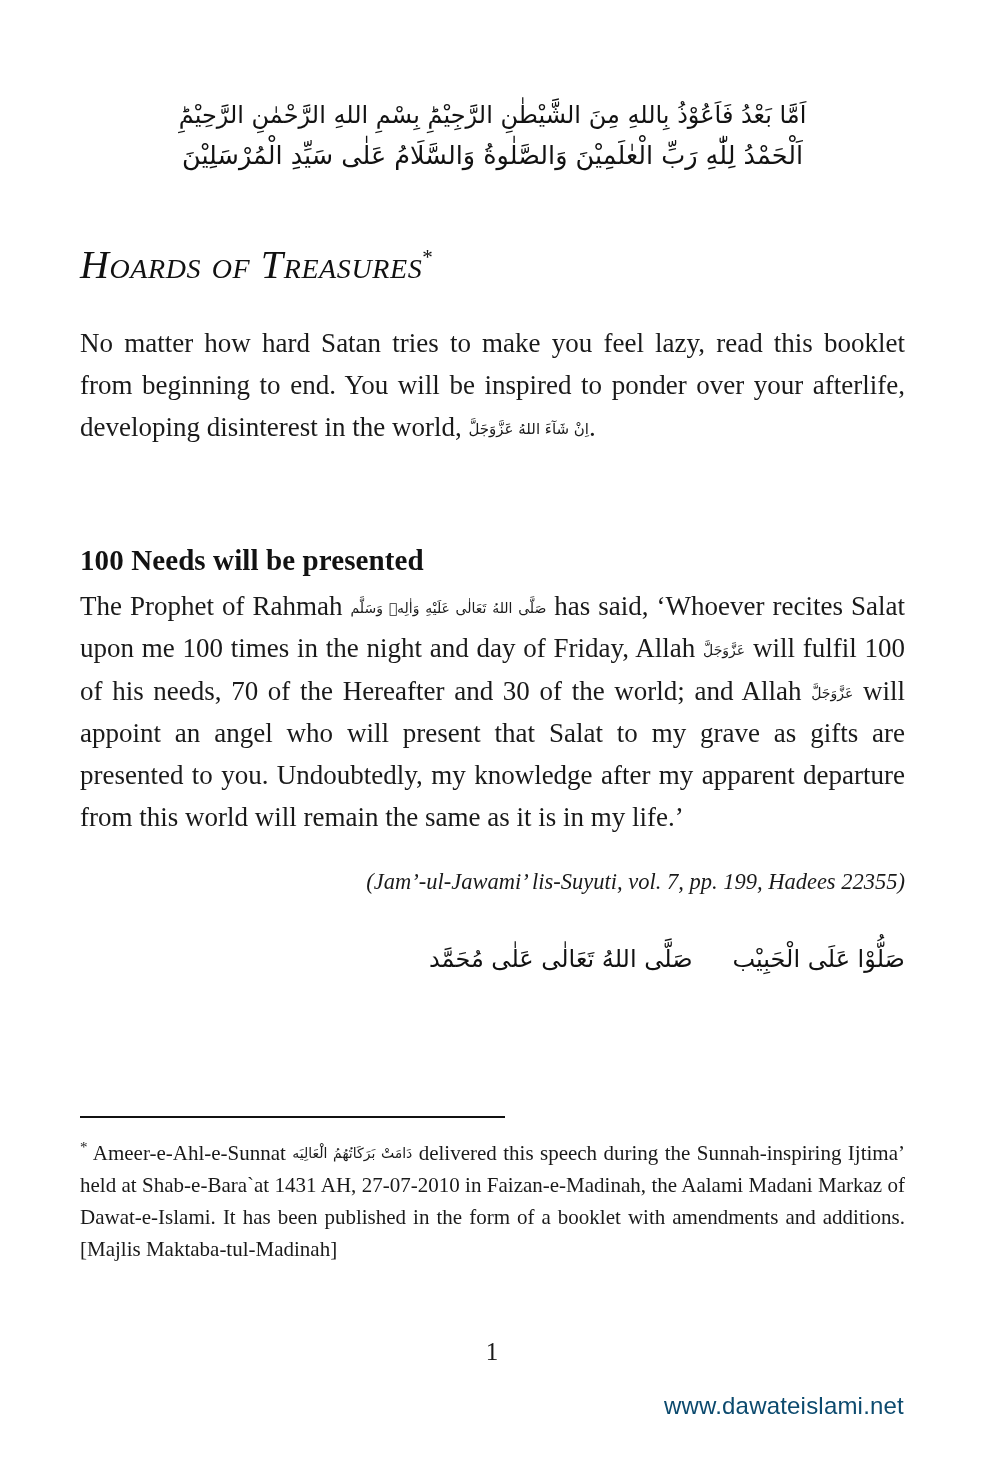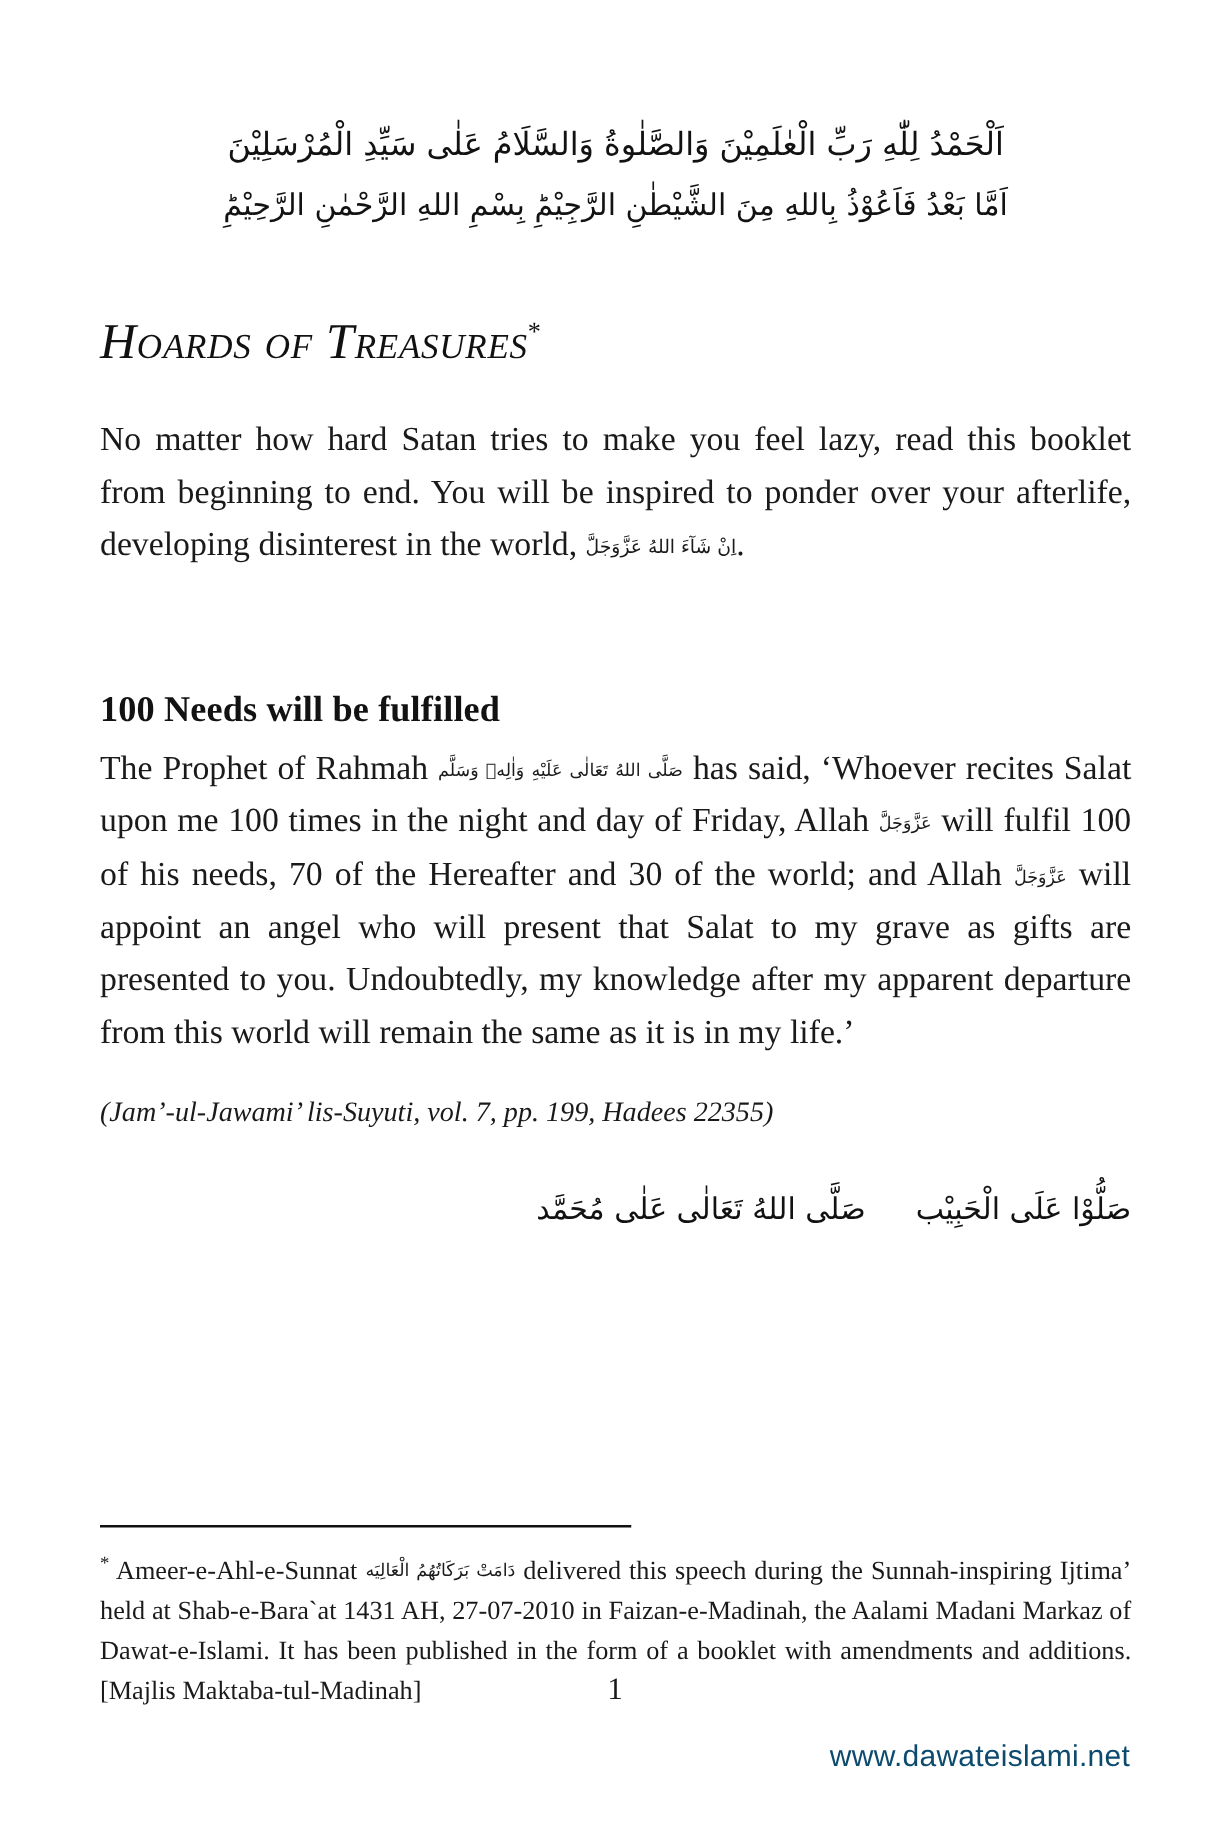--- a/index.html
+++ b/index.html
@@ -107,41 +107,41 @@
   p.hadith { margin-top: 8px; }
 
   
   p.reference {
     margin: 0;
     margin-top: 28px;
     font-size: 22.5px;
     font-style: italic;
     line-height: 1.4;
     color: #1a1a1a;
-    text-align: left;
+    text-align: right;
   }
 
   
   .salawat {
     margin-top: 48px;
     text-align: right;
     direction: rtl;
     font-family: "DejaVu Sans", "Liberation Sans", sans-serif;
     font-size: 24px;
     color: #121212;
     white-space: nowrap;
     letter-spacing: 0.5px;
   }
   .salawat .gap { display: inline-block; width: 40px; }
 
   
   .footnote-wrap {
     position: absolute;
     left: 80px;
-    top: 1220px;
+    top: 1116px;
     width: 825px;
   }
   .footnote-rule {
     width: 425px;
     height: 2px;
     background: #111111;
     margin-bottom: 18px;
   }
   p.footnote {
     margin: 0;
@@ -177,29 +177,29 @@
   }
 </style>
 </head>
 <body>
 
 <div class="page">
 
   <div class="content">
 
     <div class="arabic-header">
+      <div class="arabic-line l2">اَمَّا بَعْدُ فَاَعُوْذُ بِاللهِ مِنَ الشَّيْطٰنِ الرَّجِيْمِؕ بِسْمِ اللهِ الرَّحْمٰنِ الرَّحِيْمِؕ</div>
       <div class="arabic-line l1">اَلْحَمْدُ لِلّٰهِ رَبِّ الْعٰلَمِيْنَ وَالصَّلٰوةُ وَالسَّلَامُ عَلٰى سَيِّدِ الْمُرْسَلِيْنَ</div>
-      <div class="arabic-line l2">اَمَّا بَعْدُ فَاَعُوْذُ بِاللهِ مِنَ الشَّيْطٰنِ الرَّجِيْمِؕ بِسْمِ اللهِ الرَّحْمٰنِ الرَّحِيْمِؕ</div>
     </div>
 
     <h1 class="title"><span>Hoards of Treasures</span><span class="star">*</span></h1>
 
     <p class="body intro"><span>No matter how hard Satan tries to make you feel lazy, read this booklet from beginning to end. You will be inspired to ponder over your afterlife, developing disinterest in the world, </span><span class="arb-inline">اِنْ شَآءَ اللهُ عَزَّوَجَلَّ</span><span>.</span></p>
 
-    <h2 class="subhead">100 Needs will be fulfilled</h2>
+    <h2 class="subhead">100 Needs will be presented</h2>
 
     <p class="body hadith"><span>The Prophet of Rahmah </span><span class="arb-inline sm">صَلَّى اللهُ تَعَالٰى عَلَيْهِ وَاٰلِهٖ وَسَلَّم</span><span> has said, ‘Whoever recites Salat upon me 100 times in the night and day of Friday, Allah </span><span class="arb-inline sm">عَزَّوَجَلَّ</span><span> will fulfil 100 of his needs, 70 of the Hereafter and 30 of the world; and Allah </span><span class="arb-inline sm">عَزَّوَجَلَّ</span><span> will appoint an angel who will present that Salat to my grave as gifts are presented to you. Undoubtedly, my knowledge after my apparent departure from this world will remain the same as it is in my life.’</span></p>
 
     <p class="reference">(Jam’-ul-Jawami’ lis-Suyuti, vol. 7, pp. 199, Hadees 22355)</p>
 
     <div class="salawat"><span>صَلُّوْا عَلَى الْحَبِيْب</span><span class="gap"></span><span>صَلَّى اللهُ تَعَالٰى عَلٰى مُحَمَّد</span></div>
 
   </div>
 
   <div class="footnote-wrap">

